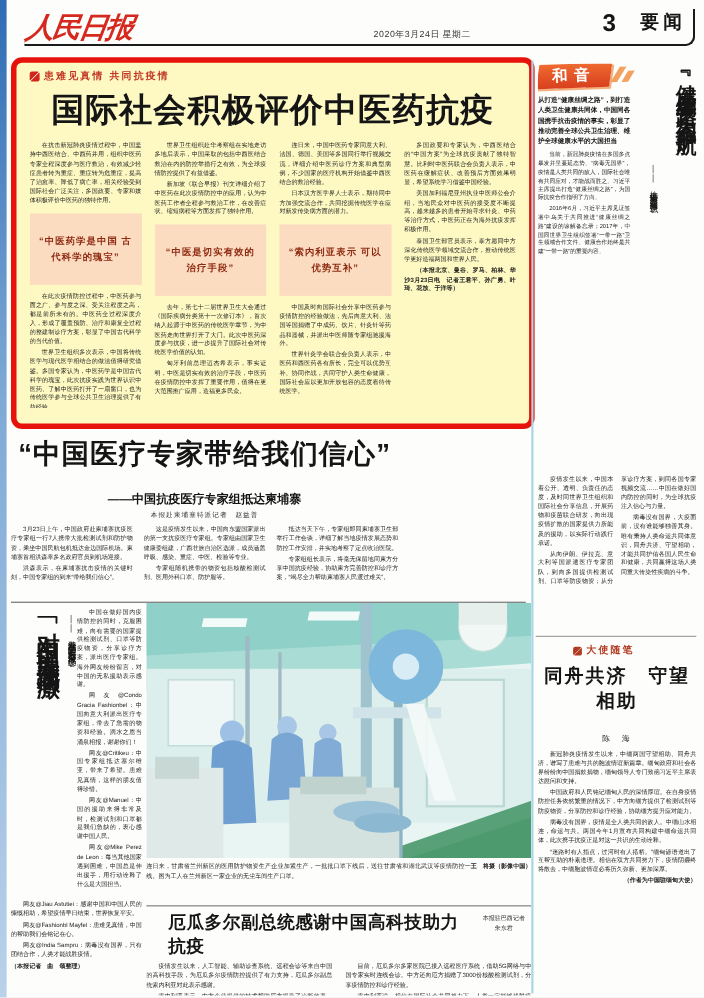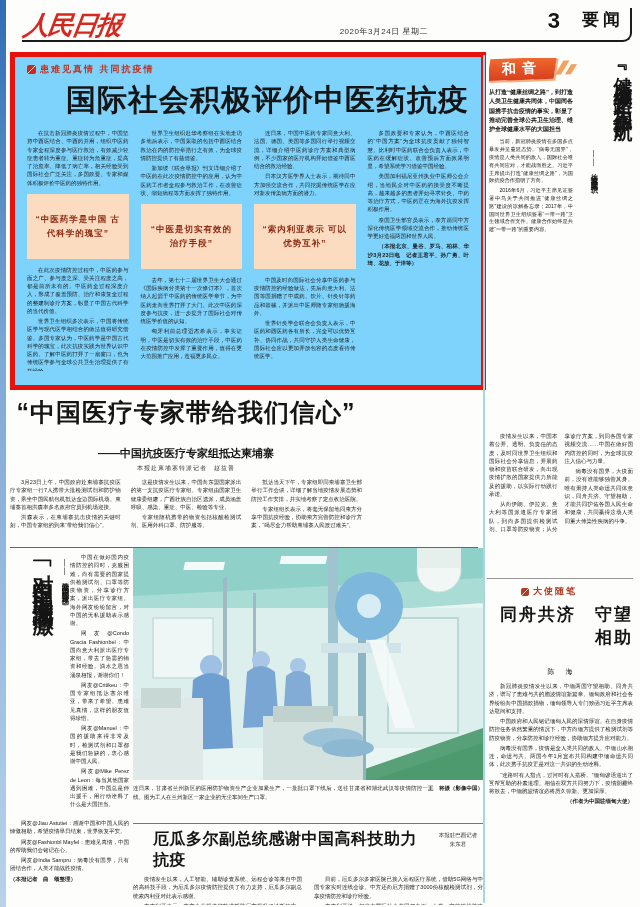--- a/index.html
+++ b/index.html
@@ -17,24 +17,24 @@
         border-bottom-right-radius:9px;}
   .mast-date{position:absolute;right:212px;top:26px;font-size:8px;color:#333;letter-spacing:.5px;}
   .mast-page{position:absolute;right:78px;top:8px;font-size:22px;font-weight:900;
         font-family:"Liberation Sans",sans-serif;letter-spacing:2px;}
   .mast-section{position:absolute;right:16px;top:8px;font-size:17px;font-weight:900;letter-spacing:4px;}
   
   .tiny p{margin:0 0 2px;text-indent:2em;text-align:justify;}
   .tiny{font-size:5.5px;line-height:1.5;color:#1c1c1c;}
   
   #leadbox{position:absolute;left:10px;top:52px;width:442px;height:316px;
-        border:5px solid #e8120c;border-radius:0;padding:6px 12px 6px 12px;background:#7dd3fc;overflow:hidden;}
+        border:5px solid #e8120c;border-radius:10px;padding:6px 12px 6px 12px;background:#fef9c3;overflow:hidden;}
   .kicker{display:flex;align-items:center;gap:4px;color:#c03322;font-weight:700;font-size:9px;letter-spacing:2px;}
   .badge{width:9px;height:9px;border-radius:2px;background:linear-gradient(135deg,#d2251c 46%,#fff 48%,#d2251c 56%);}
-  .lead-title{font-size:30px;font-weight:900;text-align:right;margin:4px 0 8px;letter-spacing:1px;}
+  .lead-title{font-size:30px;font-weight:900;text-align:center;margin:4px 0 8px;letter-spacing:1px;}
   .lead-cols{display:flex;gap:12px;height:242px;overflow:hidden;}
   .lead-cols .col{flex:1;}
   .subhead{background:#fbdcc0;color:#8e2a12;font-weight:700;font-size:8.5px;line-height:1.7;
         text-align:center;padding:18px 5px;margin:7px 0;letter-spacing:1px;}
   .credit{font-weight:700;text-indent:2em;text-align:justify;margin-top:2px;}
   
   #midart{position:absolute;left:10px;top:396px;width:466px;height:148px;overflow:hidden;display:flex;gap:10px;flex-direction:column;}
   #midart .left{width:352px;}
   .mid-title{font-size:25px;font-weight:900;text-align:center;letter-spacing:1px;}
   .mid-sub{font-size:11px;font-weight:700;text-align:center;margin-top:17px;}
@@ -80,21 +80,21 @@
   #heyin .rgt{flex:1;display:flex;justify-content:flex-end;}
   .heyin-vsub{writing-mode:vertical-rl;font-size:7.5px;width:15px;margin-top:92px;letter-spacing:1px;}
   .heyin-vtitle{writing-mode:vertical-rl;font-size:19px;font-weight:900;width:34px;
         letter-spacing:4px;line-height:1.1;font-family:"Liberation Serif",serif;}
   #heyin2{position:absolute;left:489px;top:432px;width:144px;height:142px;overflow:hidden;
         column-count:2;column-gap:7px;}
   .divider-r{position:absolute;left:487px;top:578px;width:146px;border-top:1px solid #999;}
   #amb{position:absolute;left:489px;top:585px;width:144px;height:318px;overflow:hidden;}
   .amb-label{display:flex;align-items:center;gap:4px;color:#b23b23;font-weight:700;font-size:9px;letter-spacing:2px;margin-left:32px;}
   .badge2{width:8px;height:8px;border-radius:2px;background:linear-gradient(135deg,#b23b23 46%,#fff 48%,#b23b23 56%);}
-  .amb-title{font-size:17px;font-weight:900;text-align:right;letter-spacing:2px;margin:5px 0 18px;}
+  .amb-title{font-size:17px;font-weight:900;text-align:center;letter-spacing:2px;margin:5px 0 18px;}
   .amb-byline{font-size:7px;text-align:center;margin-bottom:5px;letter-spacing:2px;}
   #amb .tiny p:last-child{text-align:right;text-indent:0;font-weight:700;}
 </style>
 </head>
 <body>
 
 <div id="page">
   <div id="edge"></div>
 
   <div class="mast-frame"></div>

